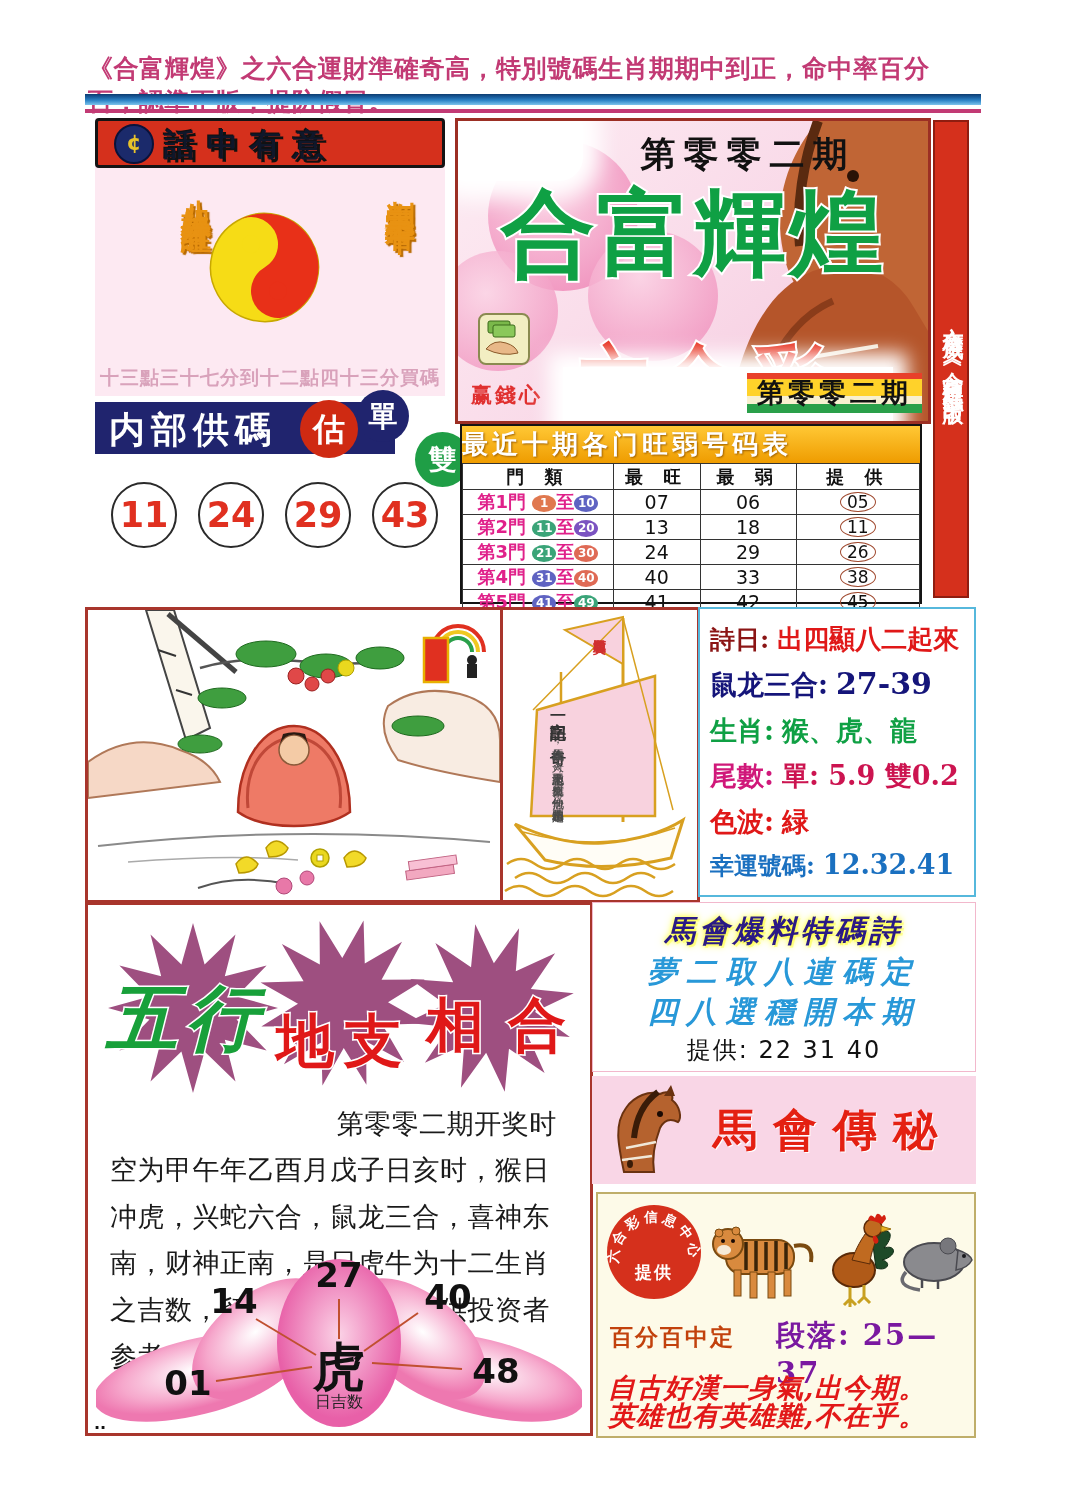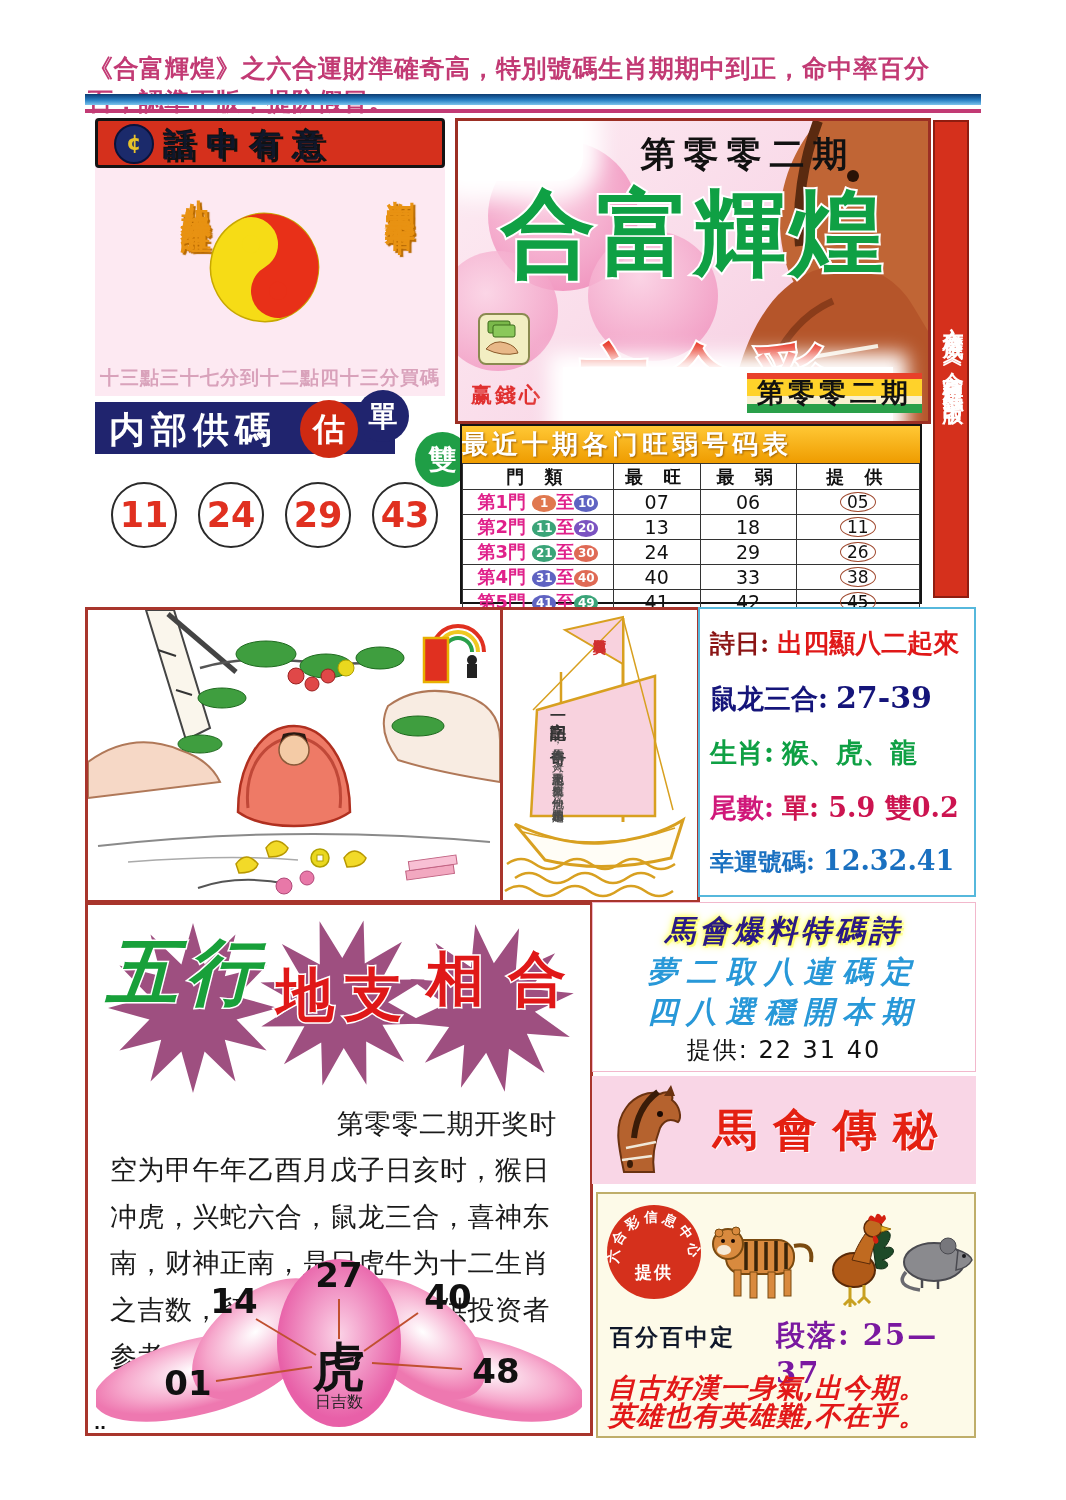--- a/index.html
+++ b/index.html
@@ -1,21 +1,21 @@
 <!DOCTYPE html>
 <html><head>
 <meta charset="utf-8">
 <style>
   html,body{margin:0;padding:0;background:#fff;}
   body{font-family:"DejaVu Sans","Liberation Sans",sans-serif;}
   #page{position:relative;width:1066px;height:1500px;background:#fff;overflow:hidden;}
   .abs{position:absolute;}
   .vtext{writing-mode:vertical-rl;text-orientation:upright;}
   .outline-w{-webkit-text-stroke:4px #fff;paint-order:stroke fill;}
-  .outline-w2{-webkit-text-stroke:3px #fff;paint-order:stroke fill;}
+  .outline-w2{-webkit-text-stroke:3px #fff;paint-order:stroke fill;margin-top:46px;}
 
   
   #tagline{left:88px;top:52px;width:892px;font-size:25px;font-weight:bold;color:#c23a74;letter-spacing:.5px;}
   #rule-blue{left:85px;top:94px;width:896px;height:11px;background:linear-gradient(180deg,#0c3c70 0%,#1a5fa0 30%,#2f86c8 60%,#7cc4ec 100%);}
   #rule-pink{left:85px;top:109px;width:896px;height:4px;background:#c23a74;}
 
   
   #huazhong{left:95px;top:118px;width:350px;height:278px;background:#fde9f2;}
   #hz-banner{left:0;top:0;width:344px;height:44px;background:#d5301c;border:3px solid #141414;border-radius:4px;}
   #hz-logo{left:16px;top:3px;width:36px;height:36px;border-radius:50%;background:#1b2a6b;border:2px solid #0a123a;color:#e8c22a;font-size:22px;font-weight:bold;line-height:34px;text-align:center;}
@@ -92,21 +92,21 @@
   #mh-title{margin-top:8px;text-align:center;font-size:30px;font-weight:bold;font-style:italic;color:#2a1a85;text-shadow:0 0 5px #ffff30,0 0 10px #ffff60,2px 2px 0 #ffffa0;letter-spacing:4px;}
   .mh-line{text-align:center;color:#2898d8;font-size:30px;font-weight:bold;font-style:italic;letter-spacing:9px;font-family:"DejaVu Serif",serif;line-height:40px;}
   #mh-provide{text-align:center;color:#111;font-size:24px;letter-spacing:2px;line-height:36px;}
 
   
   #mhsecret{left:592px;top:1076px;width:384px;height:108px;background:#f9d6e6;display:flex;align-items:center;}
   #mh2-title{flex:1;text-align:center;font-size:44px;font-weight:bold;color:#e42012;letter-spacing:16px;text-shadow:1px 1px 0 #fff;}
 
   
   #infobox{left:596px;top:1192px;width:380px;height:246px;border:2.5px solid #bfae6a;background:#fdfae8;box-sizing:border-box;overflow:hidden;}
-  #ib-label{left:12px;top:128px;font-size:23px;font-weight:bold;color:#0f172a;letter-spacing:2px;}
+  #ib-label{left:12px;top:128px;font-size:23px;font-weight:bold;color:#c2410c;letter-spacing:2px;}
   #ib-range{left:178px;top:122px;font-size:29px;font-weight:bold;color:#7a18a0;font-family:"DejaVu Serif",serif;letter-spacing:2px;}
   .ib-poem{left:10px;width:364px;color:#e21818;font-size:27px;font-weight:bold;font-style:italic;font-family:"DejaVu Serif",serif;letter-spacing:1px;white-space:nowrap;}
 </style>
 </head>
 <body>
 
 <div id="page">
 
   <div class="abs" id="tagline">《合富輝煌》之六合運財準確奇高，特別號碼生肖期期中到正，命中率百分百，認準正版，提防假冒。</div>
   <div class="abs" id="rule-blue"></div>
@@ -281,20 +281,21 @@
     </svg>
     <div class="abs" id="boat-flagtext">順風尋寶</div>
     <div class="abs" id="boat-sailtext"><span class="l1">一字記曰：奇</span><span>龍馬夾住，一奇人。天上不游地上爬。風雲祭會，無他份。將相帝王定無爲。</span></div>
   </div>
 
   <div class="abs" id="poempanel">
     <div class="pp-row r1"><span class="pp-label">詩日:</span><span class="pp-value">出四顯八二起來</span></div>
     <div class="pp-row r2"><span class="pp-label">鼠龙三合:</span><span class="pp-value">27-39</span></div>
     <div class="pp-row r3"><span class="pp-label">生肖:</span><span class="pp-value">猴、虎、龍</span></div>
     <div class="pp-row r4"><span class="pp-label">尾數:</span><span class="pp-value">單: 5.9 雙0.2</span></div>
+    <div class="pp-row r5"><span class="pp-label">色波:</span><span class="pp-value">緑</span></div>
     <div class="pp-row r6"><span class="pp-label">幸運號碼:</span><span class="pp-value">12.32.41</span></div>
   </div>
 
   <div class="abs" id="wuxing">
     <svg class="abs" style="left:0;top:8px" width="502" height="190" viewBox="0 0 502 190">
       <g fill="#9e4f80">
         <polygon transform="translate(105,95)" points="85,0 43.5,11.6 73.6,42.5 31.8,31.8 42.5,73.6 11.6,43.5 0,85 -11.6,43.5 -42.5,73.6 -31.8,31.8 -73.6,42.5 -43.5,11.6 -85,0 -43.5,-11.6 -73.6,-42.5 -31.8,-31.8 -42.5,-73.6 -11.6,-43.5 0,-85 11.6,-43.5 42.5,-73.6 31.8,-31.8 73.6,-42.5 43.5,-11.6"></polygon>
         <polygon transform="translate(255,90) rotate(14)" points="85,0 43.5,11.6 73.6,42.5 31.8,31.8 42.5,73.6 11.6,43.5 0,85 -11.6,43.5 -42.5,73.6 -31.8,31.8 -73.6,42.5 -43.5,11.6 -85,0 -43.5,-11.6 -73.6,-42.5 -31.8,-31.8 -42.5,-73.6 -11.6,-43.5 0,-85 11.6,-43.5 42.5,-73.6 31.8,-31.8 73.6,-42.5 43.5,-11.6"></polygon>
         <polygon transform="translate(402,95) rotate(-10)" points="85,0 43.5,11.6 73.6,42.5 31.8,31.8 42.5,73.6 11.6,43.5 0,85 -11.6,43.5 -42.5,73.6 -31.8,31.8 -73.6,42.5 -43.5,11.6 -85,0 -43.5,-11.6 -73.6,-42.5 -31.8,-31.8 -42.5,-73.6 -11.6,-43.5 0,-85 11.6,-43.5 42.5,-73.6 31.8,-31.8 73.6,-42.5 43.5,-11.6"></polygon>
       </g>

